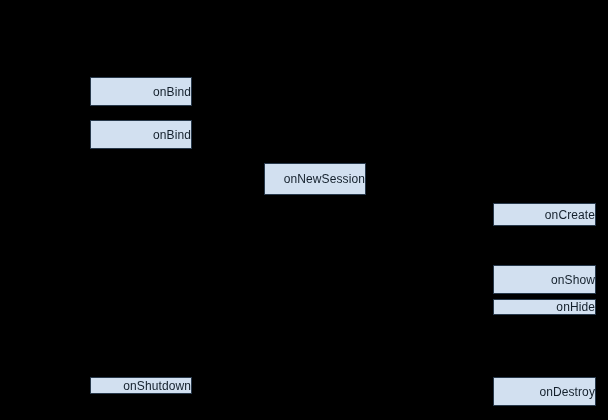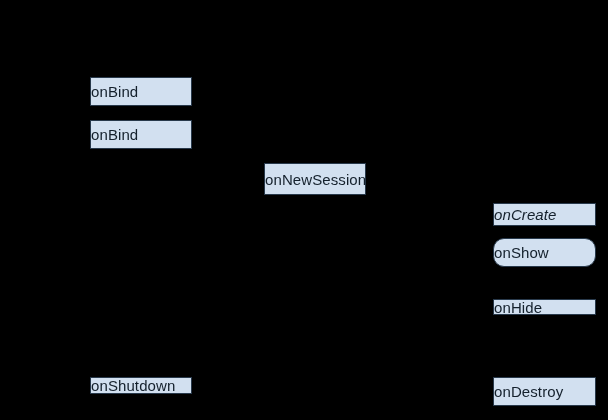--- a/index.html
+++ b/index.html
@@ -16,23 +16,23 @@
     overflow: hidden;
     font-family: "Liberation Sans", "DejaVu Sans", sans-serif;
   }
   .node {
     position: absolute;
     box-sizing: border-box;
     background: #d2e0f0;
     border: 1px solid #28394b;
     display: flex;
     align-items: center;
-    justify-content: flex-start;
+    justify-content: flex-end;
     color: #14202c;
-    font-size: 15px;
+    font-size: 12px;
     line-height: 1;
     letter-spacing: 0.1px;
     white-space: nowrap;
     user-select: none;
   }
   .node-label {
     display: block;
     transform: translateY(-0.5px);
   }
 </style>
@@ -46,25 +46,25 @@
   </div>
 
   <div class="node" style="left:90px; top:120px; width:102px; height:29px;">
     <span class="node-label">onBind</span>
   </div>
 
   <div class="node" style="left:264px; top:163px; width:102px; height:32px;">
     <span class="node-label">onNewSession</span>
   </div>
 
-  <div class="node" style="left:493px; top:203px; width:103px; height:23px;font-style:italic;">
+  <div class="node" style="left:493px; top:203px; width:103px; height:23px;">
     <span class="node-label">onCreate</span>
   </div>
 
-  <div class="node" style="left:493px; top:238px; width:103px; height:29px;border-radius:11px;">
+  <div class="node" style="left:493px; top:265px; width:103px; height:29px;">
     <span class="node-label">onShow</span>
   </div>
 
   <div class="node" style="left:493px; top:299px; width:103px; height:16px;">
     <span class="node-label">onHide</span>
   </div>
 
   <div class="node" style="left:90px; top:377px; width:102px; height:17px;">
     <span class="node-label">onShutdown</span>
   </div>

